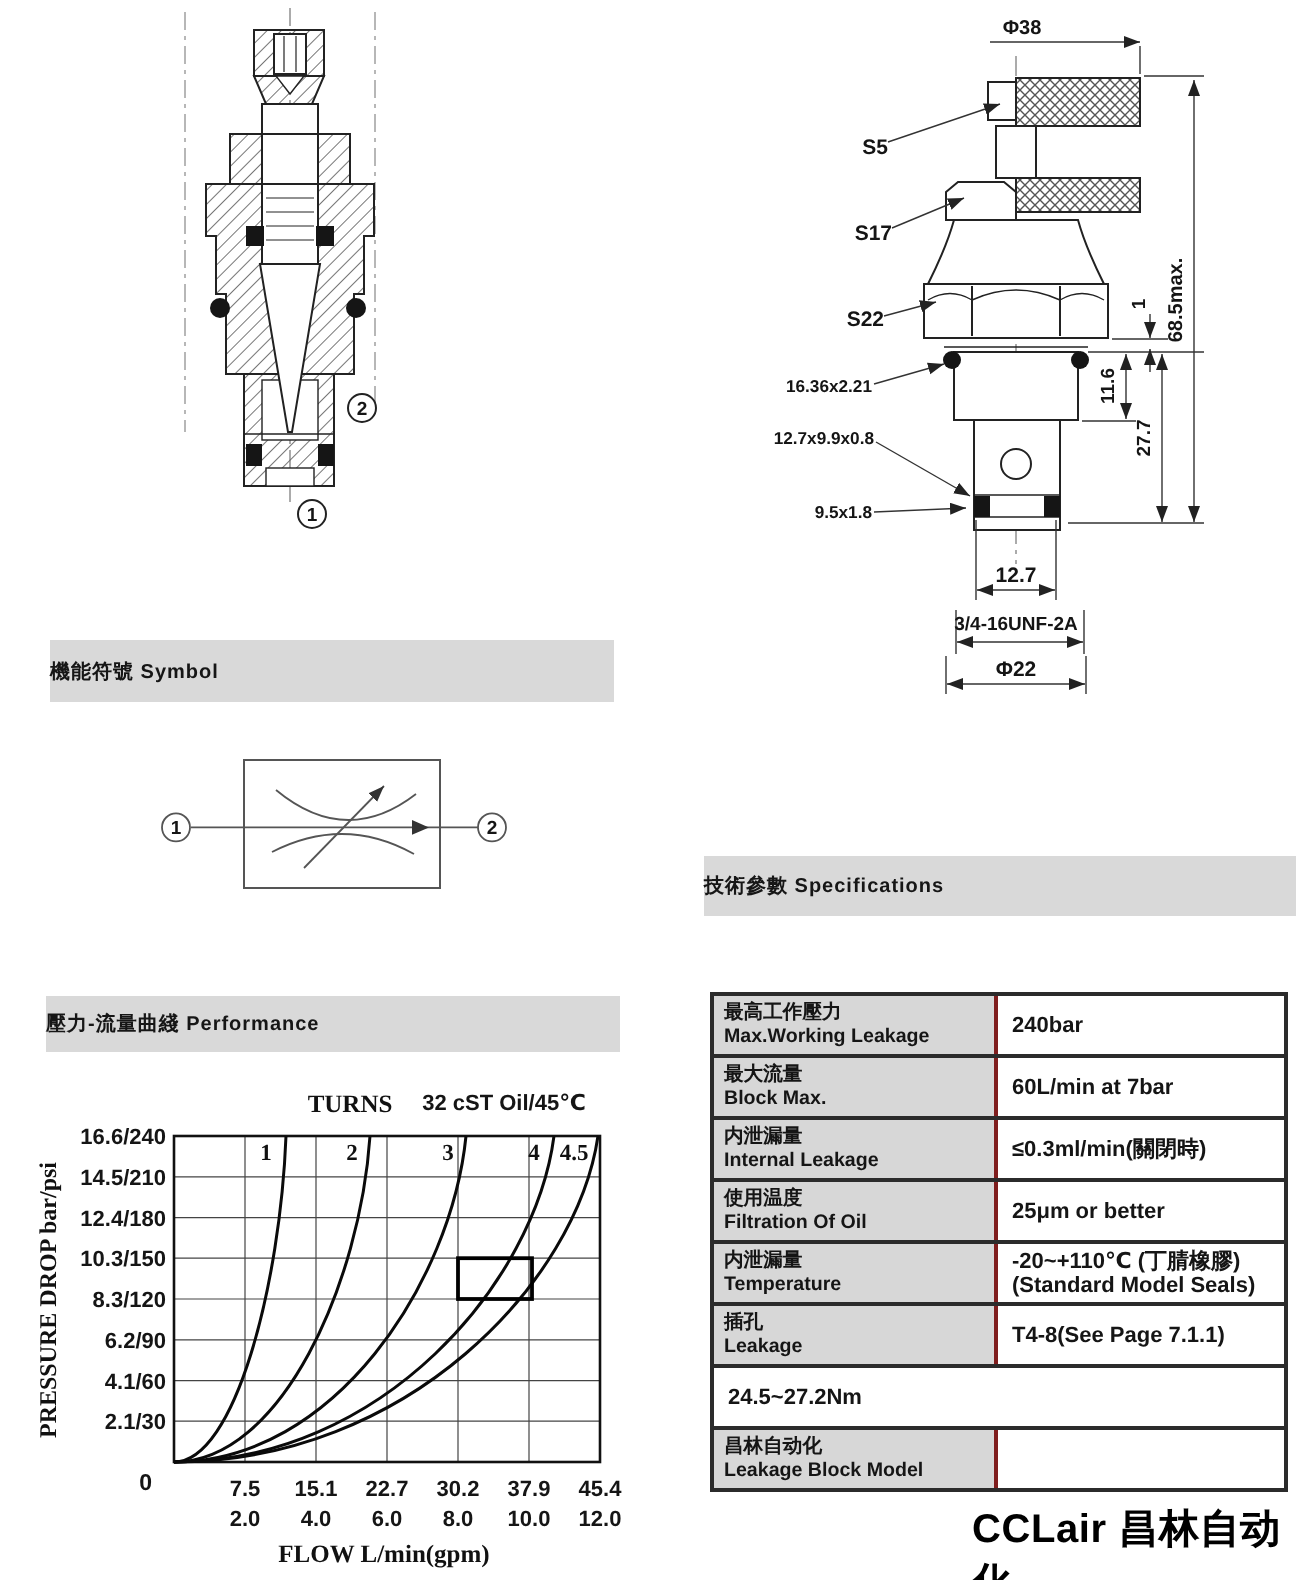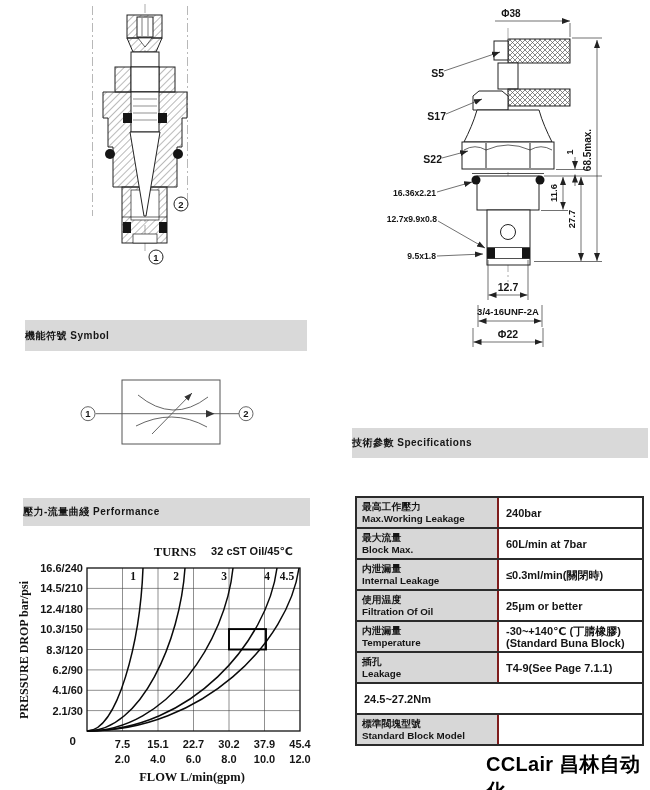--- a/index.html
+++ b/index.html
@@ -306,43 +306,43 @@
         <div>25μm or better</div>
         <div></div>
       </div>
     </div>
     <div class="tr">
       <div class="td-l">
         <div>内泄漏量</div>
         <div>Temperature</div>
       </div>
       <div class="td-r">
-        <div>-30~+140℃ (丁腈橡膠)</div>
-        <div>(Standard Buna Block)</div>
+        <div>-20~+110℃ (丁腈橡膠)</div>
+        <div>(Standard Model Seals)</div>
       </div>
     </div>
     <div class="tr">
       <div class="td-l">
         <div>插孔</div>
         <div>Leakage</div>
       </div>
       <div class="td-r">
-        <div>T4-9(See Page 7.1.1)</div>
+        <div>T4-8(See Page 7.1.1)</div>
         <div></div>
       </div>
     </div>
     <div class="tr">
       <div class="td-r">
         <div>24.5~27.2Nm</div>
         <div></div>
       </div>
     </div>
     <div class="tr">
       <div class="td-l">
-        <div>標準閥塊型號</div>
-        <div>Standard Block Model</div>
+        <div>昌林自动化</div>
+        <div>Leakage Block Model</div>
       </div>
     </div>
   </div>
 
   <div id="footer-brand">CCLair 昌林自动化</div>
 
 </div>
 
 </body></html>

